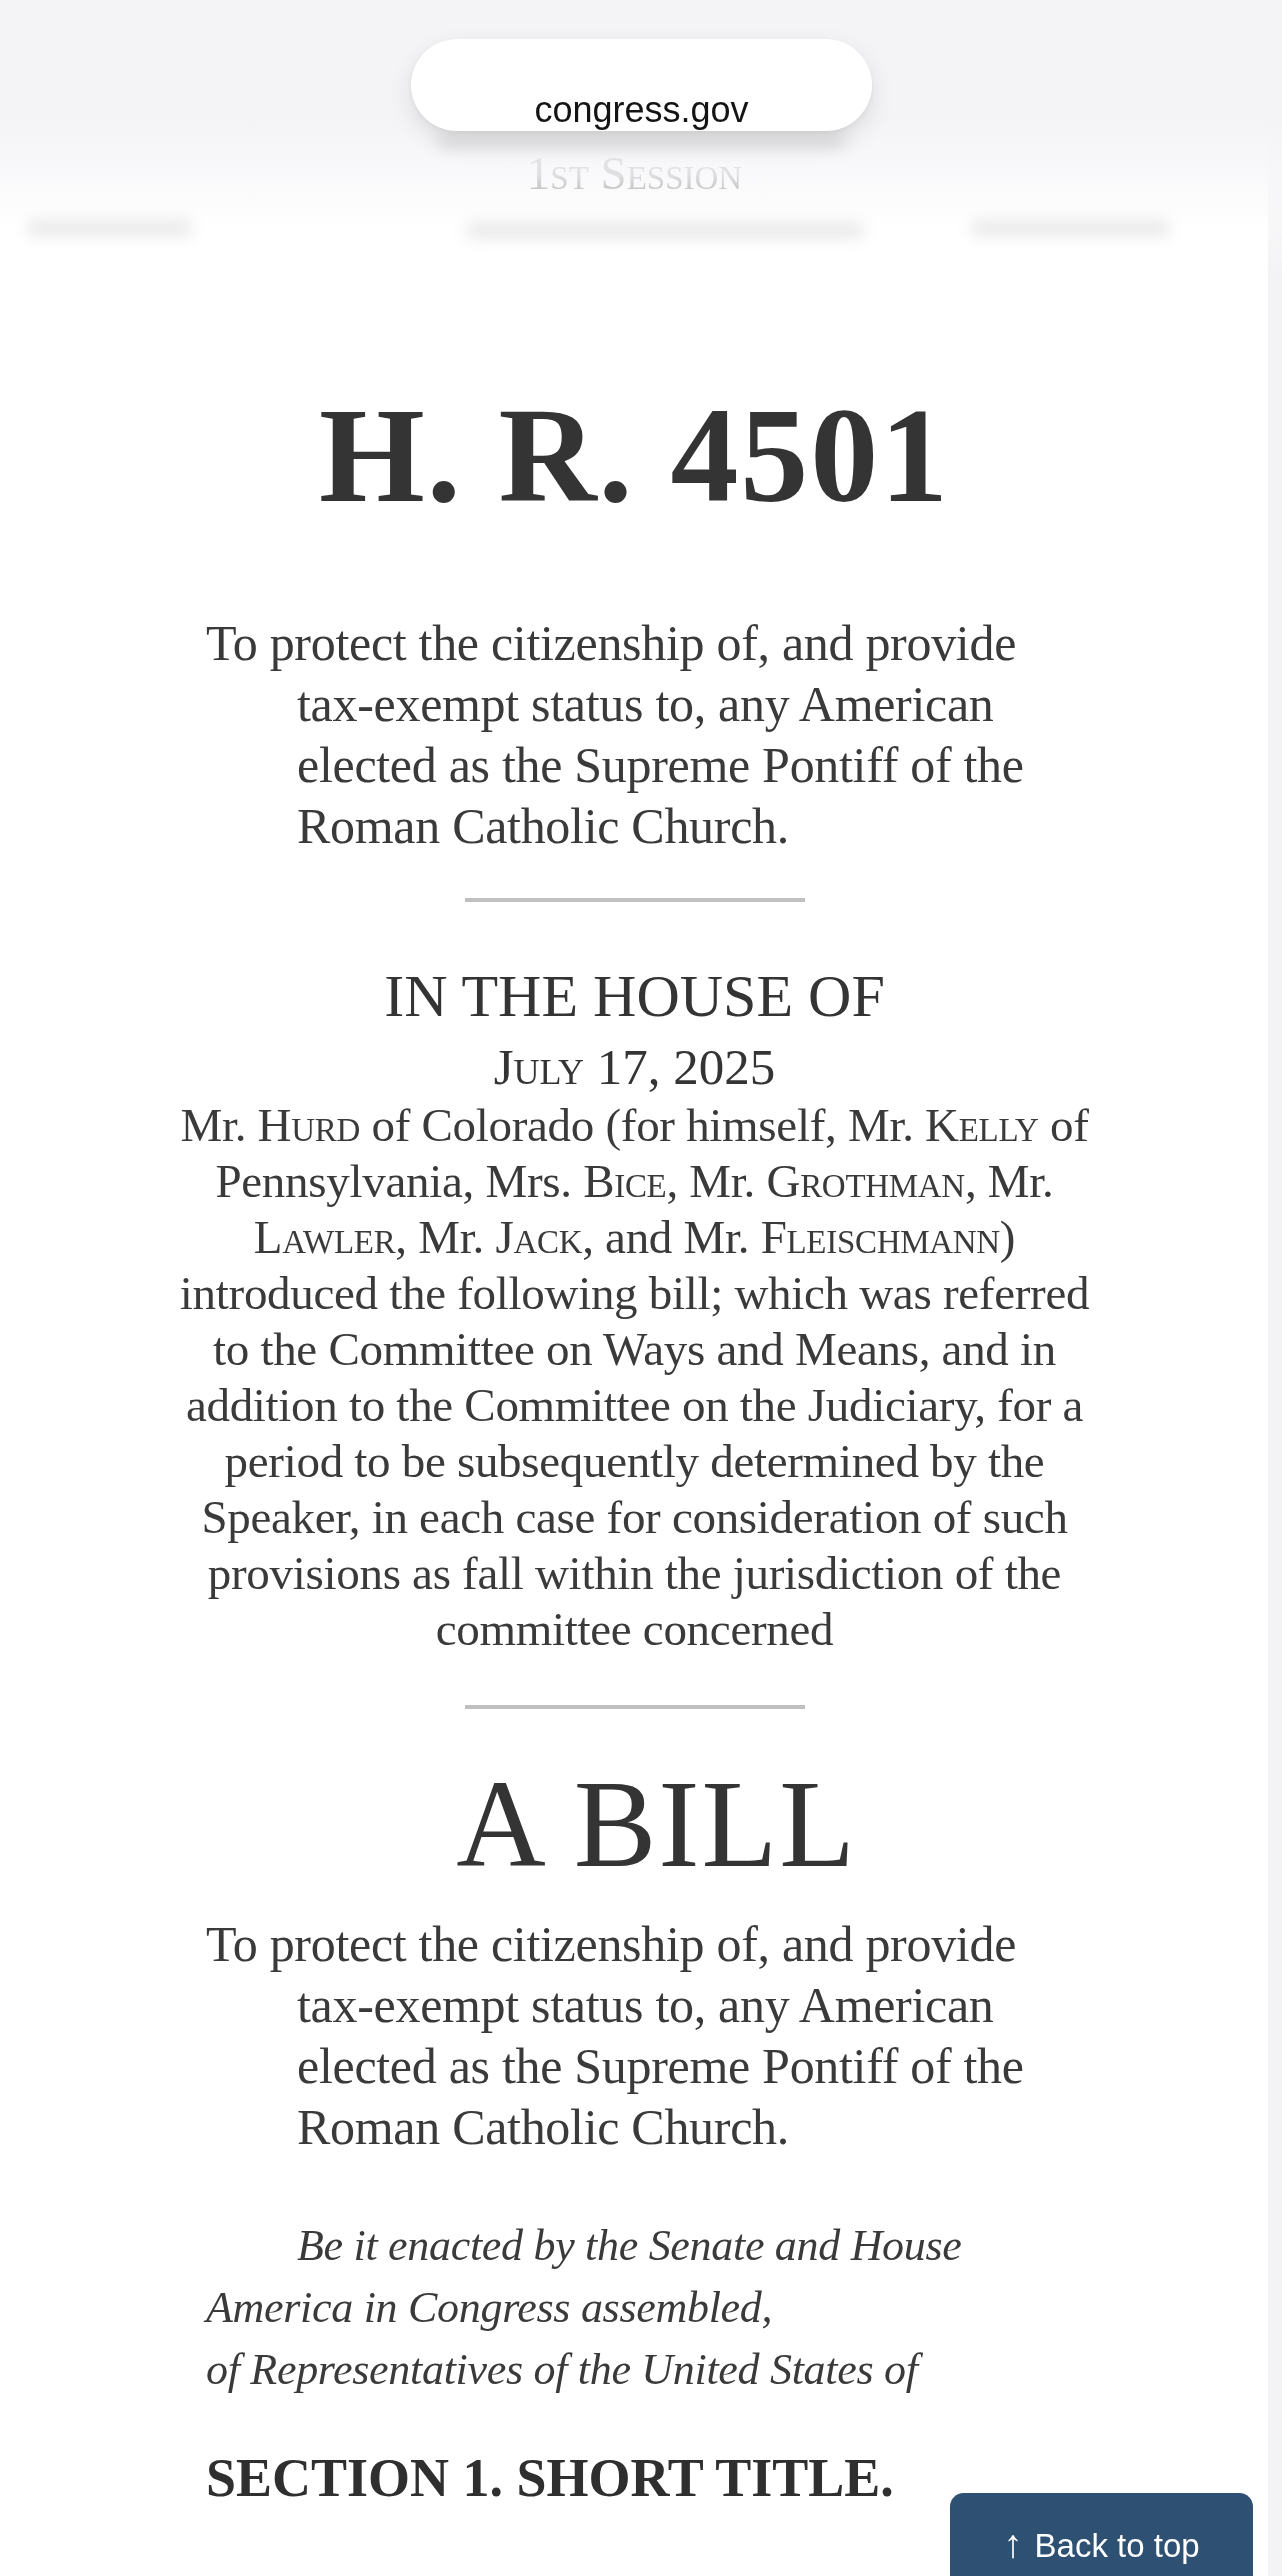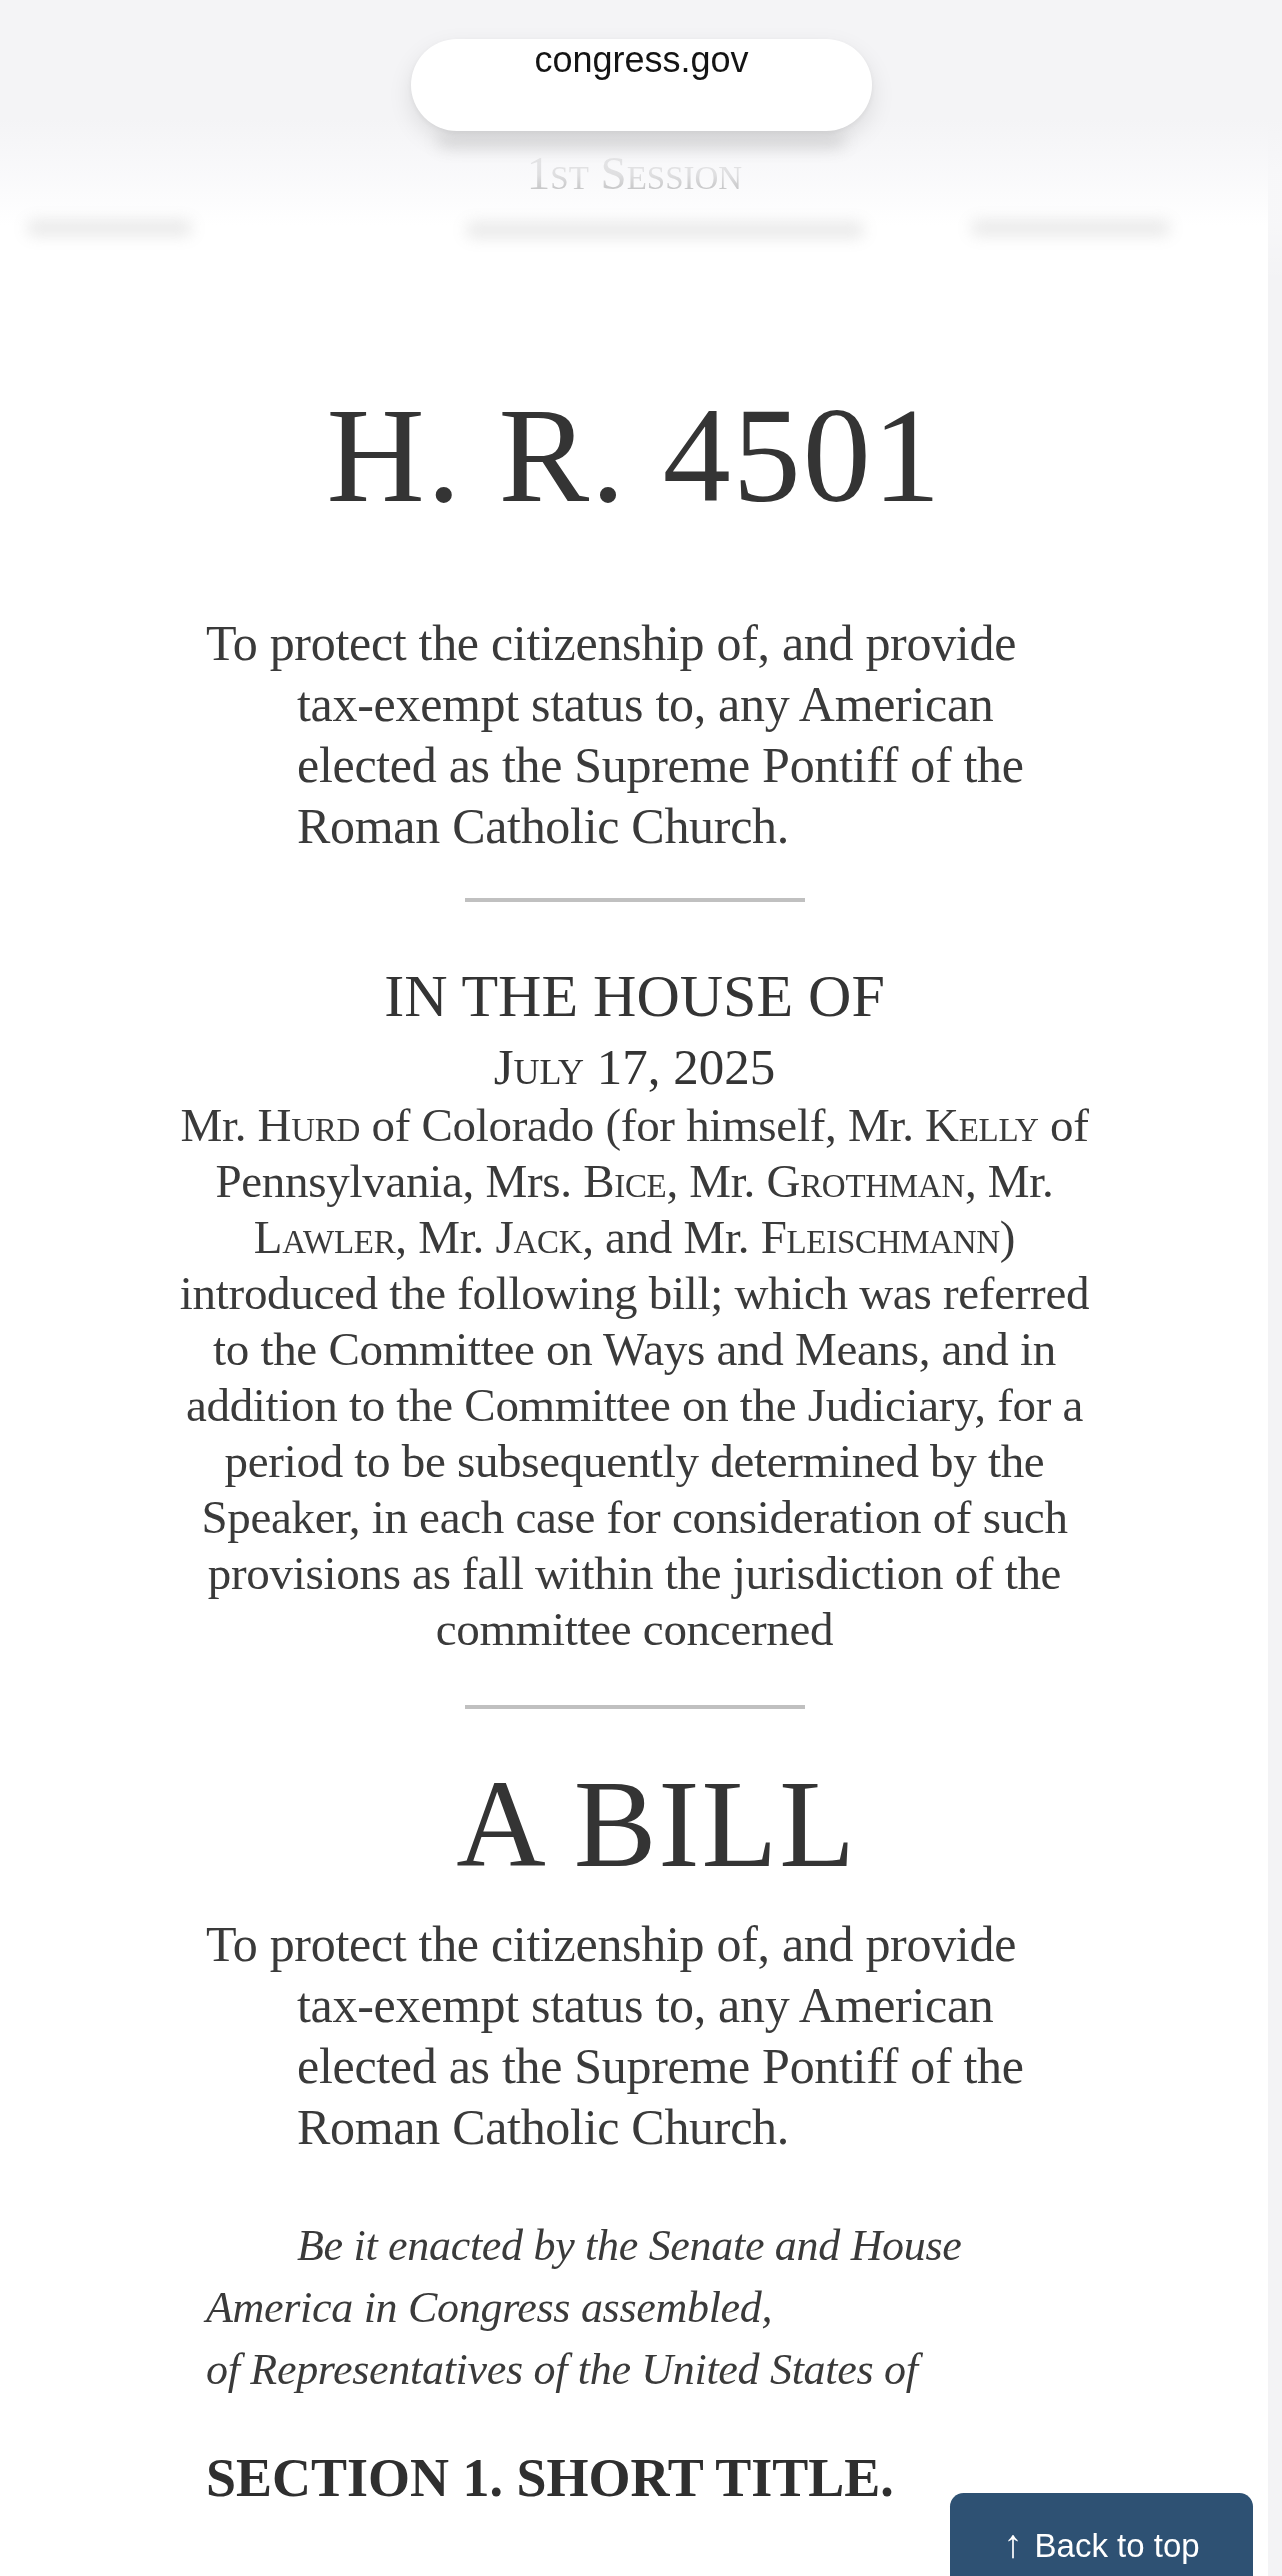--- a/index.html
+++ b/index.html
@@ -20,21 +20,21 @@
 
   
   .right-gutter{position:absolute;top:0;right:0;width:13.6px;height:100%;background:var(--gutter-bg);z-index:1;}
 
   
   .doc{position:relative;z-index:2;width:1269px;}
 
   .session{margin-top:146px;text-align:center;font-variant:small-caps;
     font-size:47px;line-height:54px;color:var(--muted);}
 
-  .billnum{margin-top:185px;text-align:center;font-weight:normal;color:var(--heading);
+  .billnum{margin-top:185px;text-align:center;font-weight:bold;color:var(--heading);
     font-size:136px;line-height:141px;letter-spacing:1.9px;}
 
   .preamble{margin-top:87px;margin-left:297px;margin-right:78px;
     font-size:50px;line-height:61px;letter-spacing:-0.3px;}
   .preamble .line:first-child{margin-left:-91px;}
   .preamble.second{margin-top:20.4px;}
 
   .divider{width:340px;height:3.9px;background:var(--divider);border:0;
     margin:41px auto 0 auto;}
   .divider.d2{margin-top:48px;}
@@ -62,21 +62,21 @@
 
   
   .top-chrome{position:absolute;top:0;left:0;width:1282px;height:282px;z-index:3;
     background:linear-gradient(to bottom,
       #f4f4f6 0%, #f4f4f6 42%, rgba(248,248,250,0.85) 62%,
       rgba(255,255,255,0.35) 80%, rgba(255,255,255,0) 100%);
     pointer-events:none;}
   .pill{position:absolute;left:411px;top:39px;width:461px;height:92px;border-radius:47px;
     background:var(--pill-bg);pointer-events:auto;border:0;
     box-shadow:0 9.7px 25px rgba(0,0,0,0.10), 0 1.9px 5.8px rgba(0,0,0,0.05);
-    display:flex;align-items:flex-start;justify-content:center;}
+    display:flex;align-items:flex-end;justify-content:center;}
   .pill span{font-family:"Liberation Sans", sans-serif;font-size:36px;color:#141414;}
 
   .blur-bar{position:absolute;height:13.6px;border-radius:6.8px;background:#8a8a8a;
     filter:blur(7.8px);opacity:0.22;pointer-events:none;}
   .blur-bar.b0{left:437px;top:134px;width:408px;}
   .blur-bar.b1{left:27px;top:221px;width:165px;}
   .blur-bar.b2{left:466px;top:223px;width:398px;}
   .blur-bar.b3{left:971px;top:221px;width:199px;}
 
   

